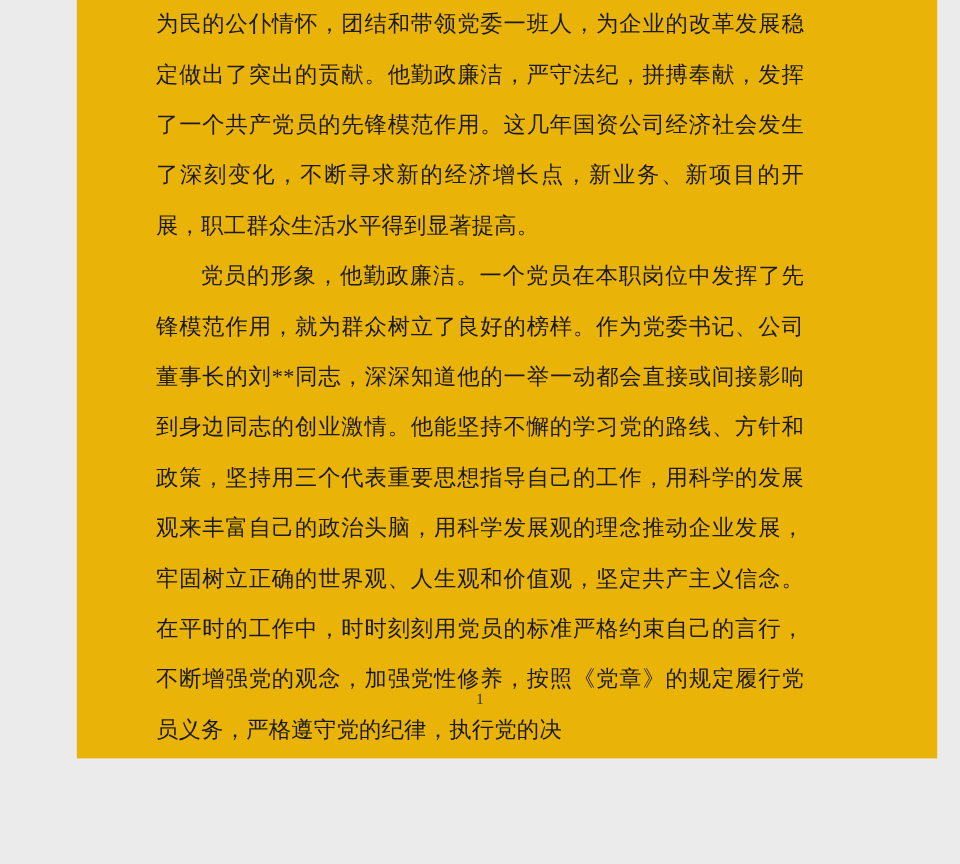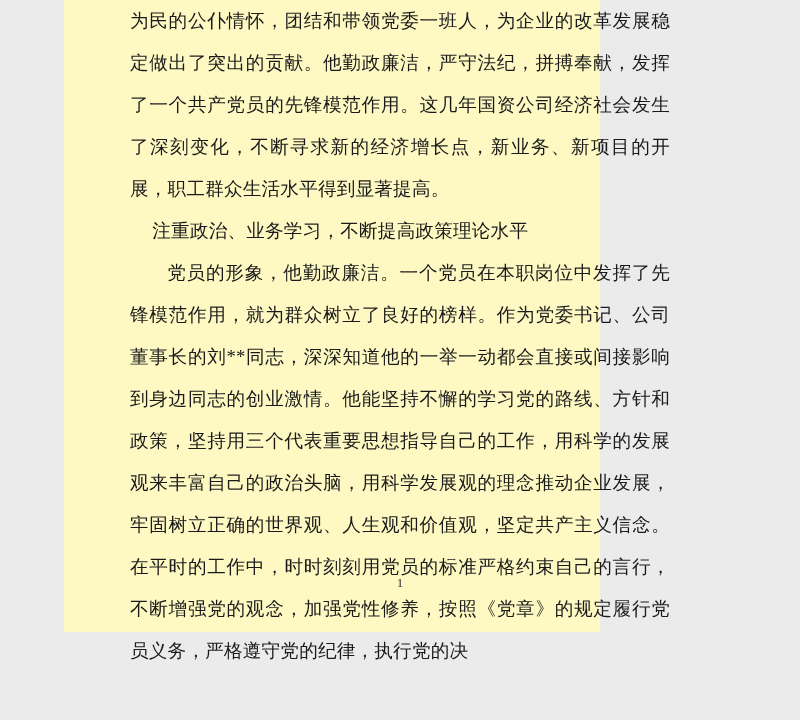--- a/index.html
+++ b/index.html
@@ -7,23 +7,23 @@
     padding: 0;
     background: #ebebeb;
     width: 800px;
     height: 720px;
     font-family: "Liberation Serif", "DejaVu Serif", serif;
   }
   .page {
     position: absolute;
     left: 64px;
     top: 0;
-    width: 536px;
+    width: 717px;
     height: 632px;
-    background: #fef9c3;
+    background: #eab308;
     box-sizing: border-box;
   }
   .page-body {
     position: absolute;
     left: 66px;
     top: 0;
     width: 540px;
   }
   .para {
     font-size: 18.6px;
@@ -50,17 +50,16 @@
     color: #333;
     font-family: "Liberation Serif", "DejaVu Serif", serif;
   }
 </style>
 </head>
 <body>
 
 <div class="page">
   <div class="page-body">
     <p class="para">为民的公仆情怀，团结和带领党委一班人，为企业的改革发展稳定做出了突出的贡献。他勤政廉洁，严守法纪，拼搏奉献，发挥了一个共产党员的先锋模范作用。这几年国资公司经济社会发生了深刻变化，不断寻求新的经济增长点，新业务、新项目的开展，职工群众生活水平得到显著提高。</p>
-    <p class="para heading">注重政治、业务学习，不断提高政策理论水平</p>
     <p class="para indent">党员的形象，他勤政廉洁。一个党员在本职岗位中发挥了先锋模范作用，就为群众树立了良好的榜样。作为党委书记、公司董事长的刘**同志，深深知道他的一举一动都会直接或间接影响到身边同志的创业激情。他能坚持不懈的学习党的路线、方针和政策，坚持用三个代表重要思想指导自己的工作，用科学的发展观来丰富自己的政治头脑，用科学发展观的理念推动企业发展，牢固树立正确的世界观、人生观和价值观，坚定共产主义信念。在平时的工作中，时时刻刻用党员的标准严格约束自己的言行，不断增强党的观念，加强党性修养，按照《党章》的规定履行党员义务，严格遵守党的纪律，执行党的决</p>
   </div>
   <div class="pagenum">1</div>
 </div>
 
 </body></html>

